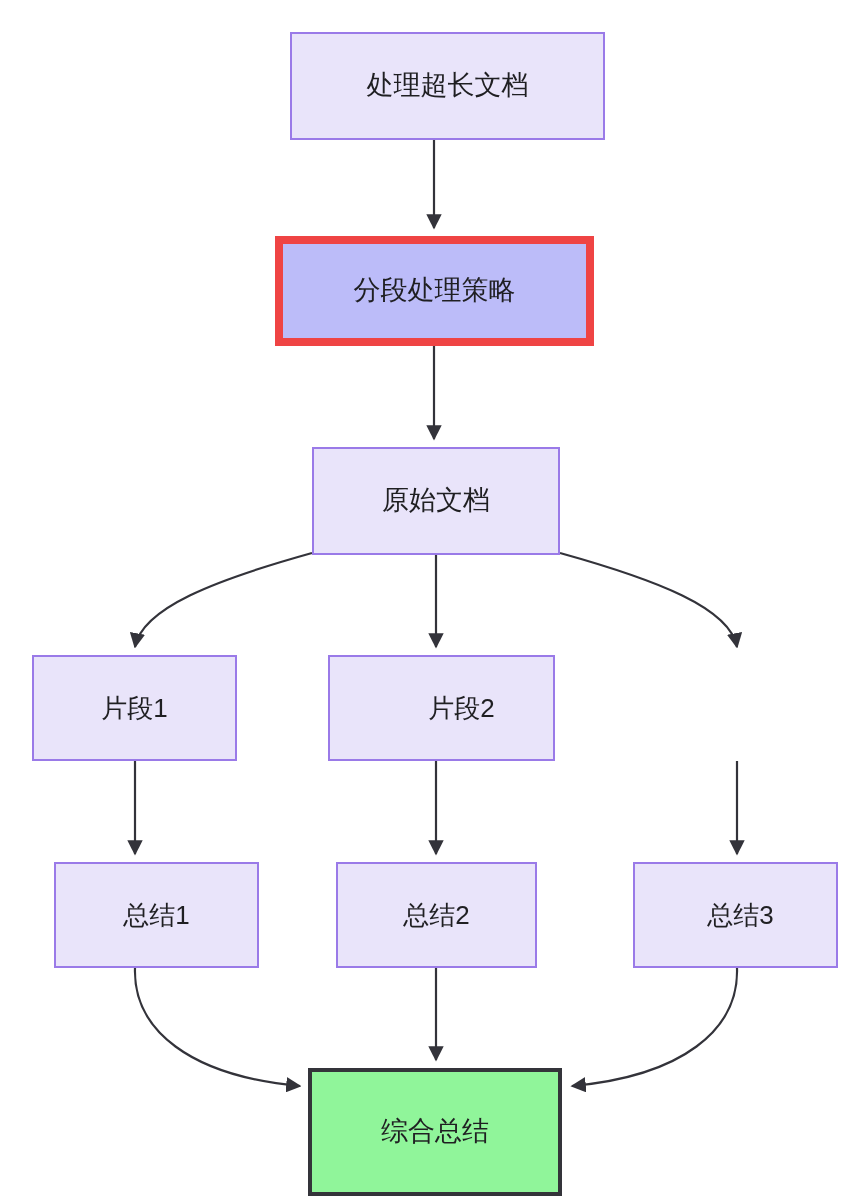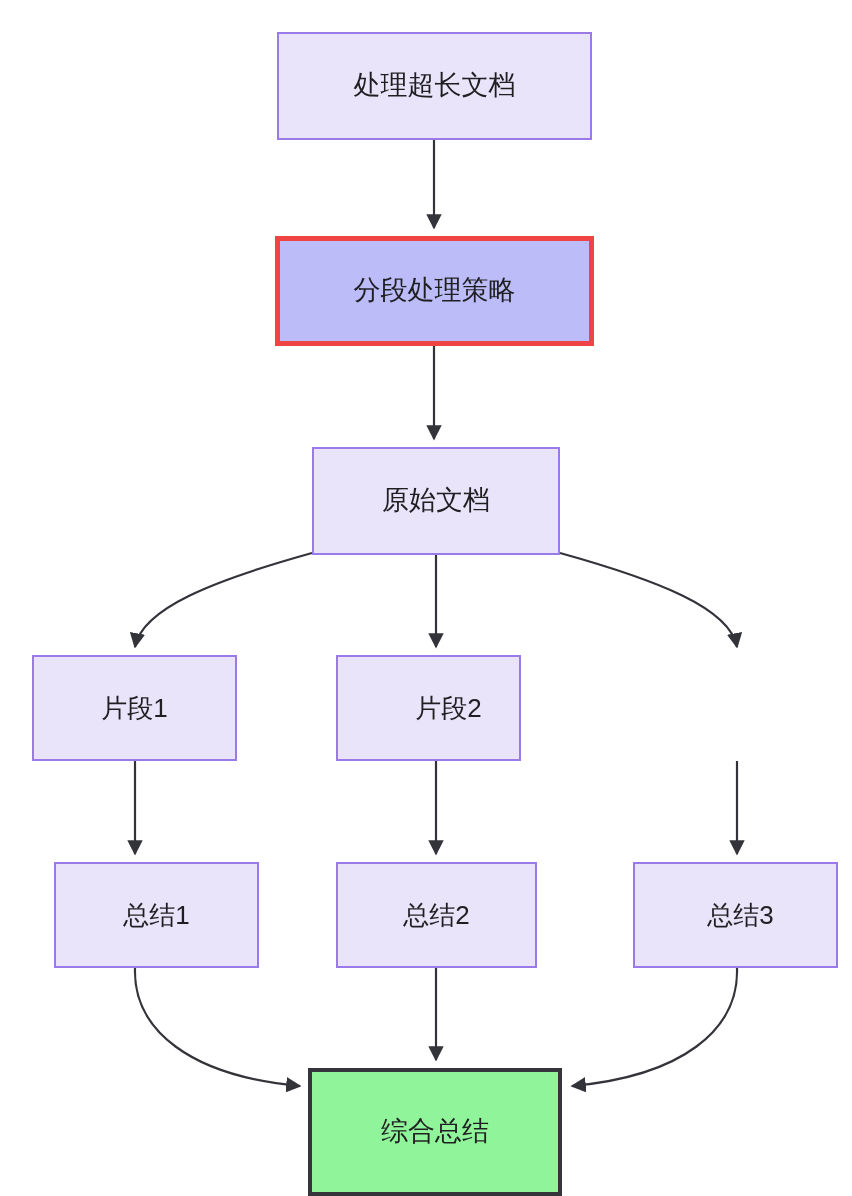--- a/index.html
+++ b/index.html
@@ -45,21 +45,21 @@
   }
   
   .node-plain {
     background: #e9e4fa;
     border: 2px solid #9a7ae8;
     font-size: 27px;
   }
   
   .node-highlight-purple {
     background: #bcbcf9;
-    border: 5px solid #ef4444;
+    border: 8px solid #ef4444;
     font-size: 27px;
   }
   .node-highlight-green {
     background: #90f59a;
     border: 4px solid #34343a;
     font-size: 27px;
   }
   .node-sm {
     font-size: 26px;
     justify-content: center;
@@ -93,37 +93,37 @@
 
     <path d="M 737 761 L 737 854" fill="none" stroke="#33333a" stroke-width="2.2" marker-end="url(#arrowhead)"></path>
 
     <path d="M 135 968 C 133 1030, 190 1076, 300 1086" fill="none" stroke="#33333a" stroke-width="2.2" marker-end="url(#arrowhead)"></path>
 
     <path d="M 436 968 L 436 1060" fill="none" stroke="#33333a" stroke-width="2.2" marker-end="url(#arrowhead)"></path>
 
     <path d="M 737 968 C 739 1030, 682 1076, 572 1086" fill="none" stroke="#33333a" stroke-width="2.2" marker-end="url(#arrowhead)"></path>
   </svg>
 
-  <div class="node node-plain" id="node-n1" style="left:277px; top:32px; width:315px; height:108px;">
+  <div class="node node-plain" id="node-n1" style="left:290px; top:32px; width:315px; height:108px;">
     <span class="node-label">处理超长文档</span>
   </div>
 
   <div class="node node-highlight-purple" id="node-n2" style="left:275px; top:236px; width:319px; height:110px;">
     <span class="node-label">分段处理策略</span>
   </div>
 
   <div class="node node-plain" id="node-n3" style="left:312px; top:447px; width:248px; height:108px;">
     <span class="node-label">原始文档</span>
   </div>
 
   <div class="node node-plain node-sm" id="node-n4" style="left:32px; top:655px; width:205px; height:106px;">
     <span class="node-label">片段1</span>
   </div>
 
-  <div class="node node-plain node-sm" id="node-n5" style="left:336px; top:655px; width:185px; height:106px;padding-left:40px;">
+  <div class="node node-plain node-sm" id="node-n5" style="left:328px; top:655px; width:227px; height:106px;padding-left:40px;">
     <span class="node-label">片段2</span>
   </div>
 
 
   <div class="node node-plain node-sm" id="node-n7" style="left:32px; top:862px; width:205px; height:106px;margin-left:22px;">
     <span class="node-label">总结1</span>
   </div>
 
   <div class="node node-plain node-sm" id="node-n8" style="left:336px; top:862px; width:201px; height:106px;">
     <span class="node-label">总结2</span>

